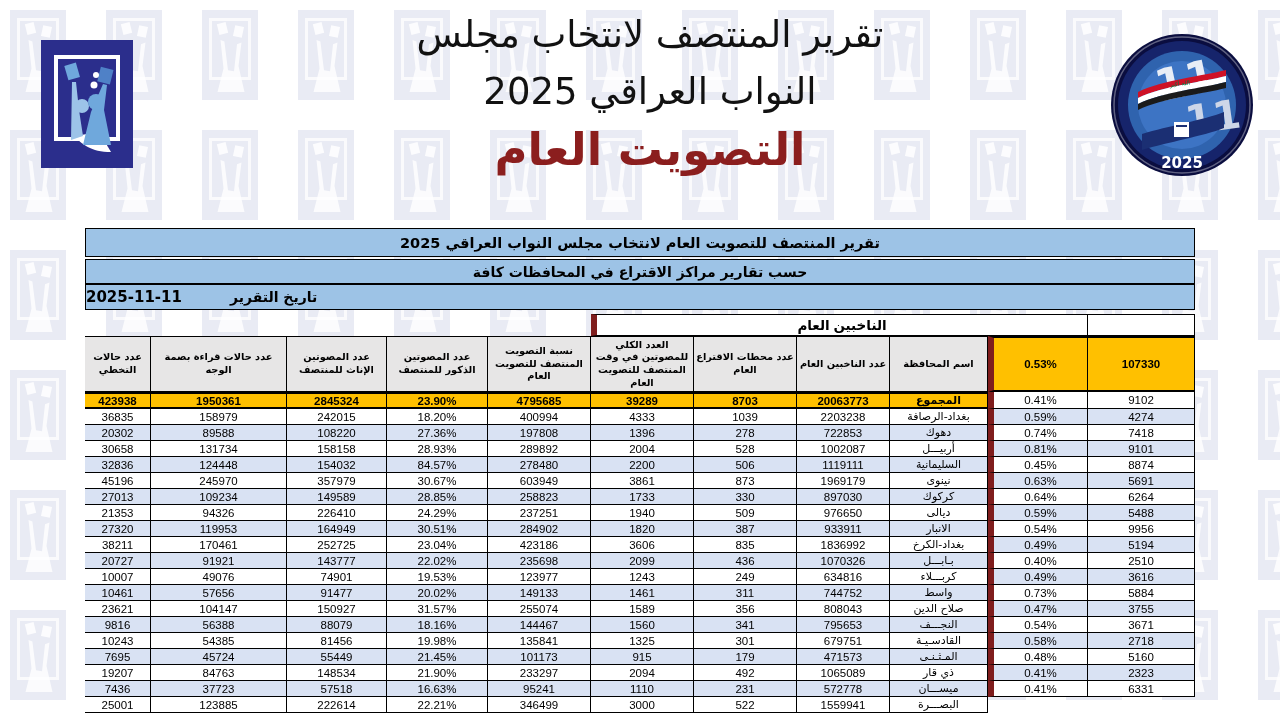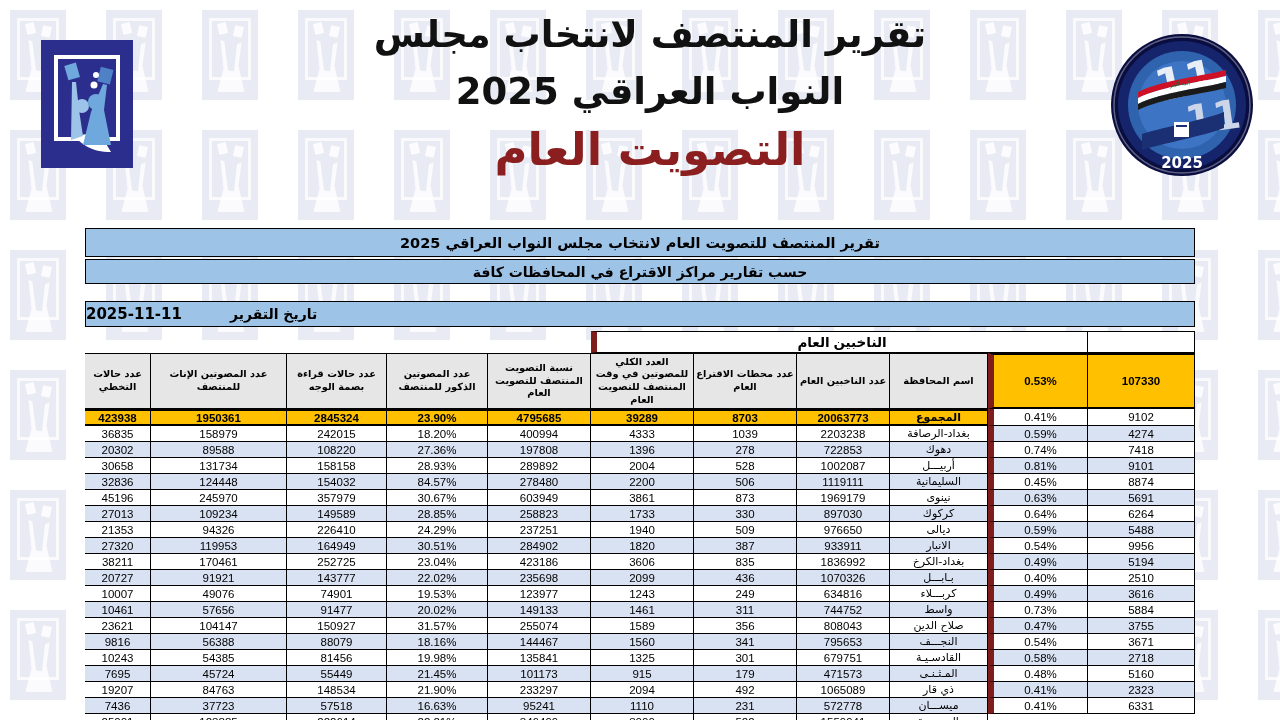--- a/index.html
+++ b/index.html
@@ -15,28 +15,28 @@
   .wm-ballot{position:absolute;width:9px;height:11px;background:rgba(255,255,255,.85);}
   .wm-b1{left:16px;top:13px;transform:rotate(-14deg);}
   .wm-b2{left:32px;top:16px;transform:rotate(12deg);}
   .wm-fig{position:absolute;left:14px;top:30px;width:30px;height:52px;background:rgba(255,255,255,.8);
     clip-path:polygon(15% 0,25% 55%,5% 100%,95% 100%,75% 50%,85% 5%,70% 8%,60% 60%,40% 58%,28% 3%);}
   
   .page-header{position:absolute;left:0;top:0;width:1280px;height:215px;z-index:2;}
   .left-logo{position:absolute;left:41px;top:40px;}
   .right-logo{position:absolute;left:1108px;top:30px;}
   .titles{position:absolute;left:300px;top:6px;width:700px;text-align:center;direction:rtl;}
-  .title-line{font-weight:bold;color:#111111;font-size:37px;line-height:1.55;letter-spacing:-1px;}
+  .title-line{font-weight:normal;color:#111111;font-size:37px;line-height:1.55;letter-spacing:-1px;}
   .title-red{font-weight:bold;font-size:45px;line-height:1.3;letter-spacing:-1px;}
   
   .report{position:absolute;left:85px;top:228px;width:1110px;z-index:2;}
   .band{box-sizing:border-box;border:1px solid #000;font-weight:bold;color:#000;direction:rtl;
         display:flex;align-items:center;justify-content:center;}
   .band-title{height:29px;font-size:14.5px;margin-bottom:2px;}
-  .band-sub{height:25px;font-size:14px;margin-bottom:17px;}
+  .band-sub{height:25px;font-size:14px;margin-bottom:0;}
   .band-date{height:26px;font-size:15px;direction:ltr;justify-content:flex-start;margin-bottom:4px;}
   .date-label{margin-left:48px;font-size:14px;}
   #grid{display:grid;
     grid-template-columns:66px 136px 100px 101px 103px 103px 103px 93px 98px 100px 107px;
     grid-template-rows:22px 56px 17px repeat(19,16px);
     position:relative;}
   .cell{box-sizing:border-box;border-right:1px solid #000;border-bottom:1px solid #000;
     display:flex;align-items:center;justify-content:center;overflow:hidden;
     font-size:11.5px;color:#000;background:#fff;
     font-family:"Liberation Sans","DejaVu Sans",sans-serif;}
@@ -600,22 +600,22 @@
   <div class="band band-sub" style="background: rgb(157, 195, 230);">حسب تقارير مراكز الاقتراع في المحافظات كافة</div>
   <div class="band band-date" style="background: rgb(157, 195, 230);">
     <span>2025-11-11</span>
     <span class="date-label">تاريخ التقرير</span>
   </div>
   <div id="grid">
       <div class="spacer" style="grid-column: 1 / 6;"></div>
       <div class="cell group-cell bl bt" style="grid-column: 6 / 11;">الناخبين العام</div>
       <div class="cell bt" style="grid-column: 11 / 12;"></div>
       <div class="cell hdr bt">عدد حالات التخطي</div>
+      <div class="cell hdr bt">عدد حالات قراءة بصمة الوجه</div>
       <div class="cell hdr bt">عدد المصوتين الإناث للمنتصف</div>
-      <div class="cell hdr bt">عدد حالات قراءة بصمة الوجه</div>
       <div class="cell hdr bt">عدد المصوتين الذكور للمنتصف</div>
       <div class="cell hdr bt">نسبة التصويت المنتصف للتصويت العام</div>
       <div class="cell hdr bt">العدد الكلي للمصوتين في وقت المنتصف للتصويت العام</div>
       <div class="cell hdr bt">عدد محطات الاقتراع العام</div>
       <div class="cell hdr bt">عدد الناخبين العام</div>
       <div class="cell hdr bt">اسم المحافظة</div>
       <div class="cell total-row bl">0.53%</div>
       <div class="cell total-row">107330</div>
       <div class="cell total-row">423938</div>
       <div class="cell total-row">1950361</div>

